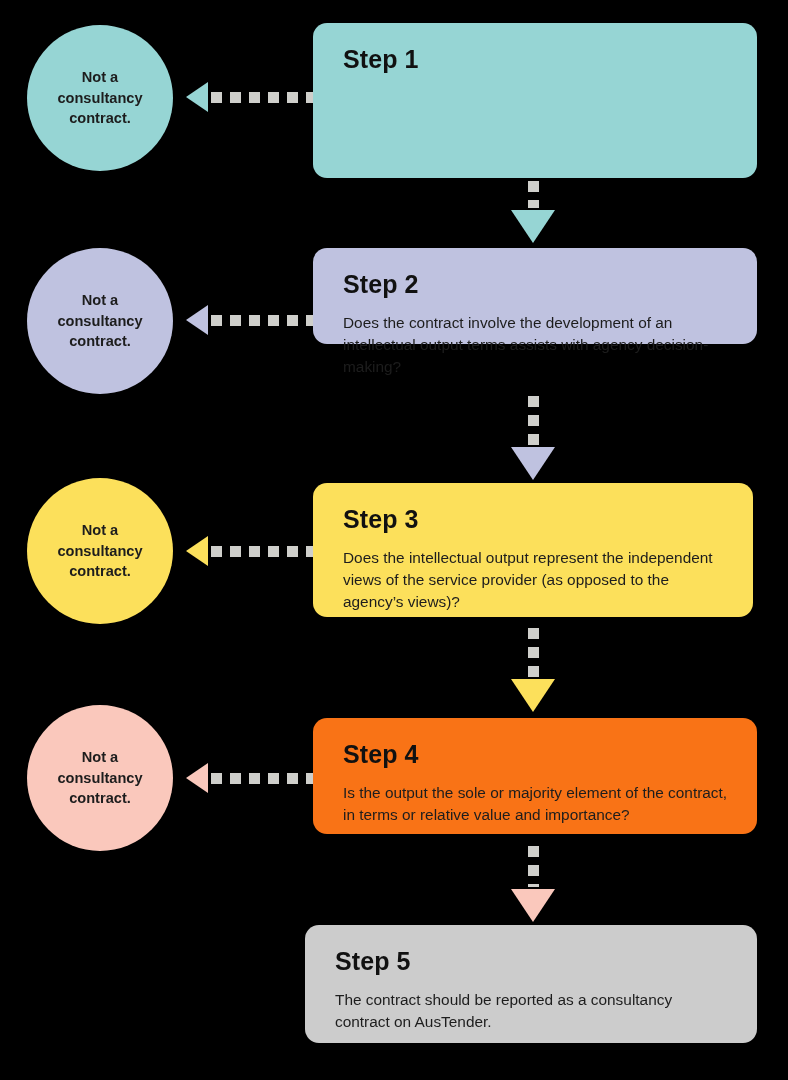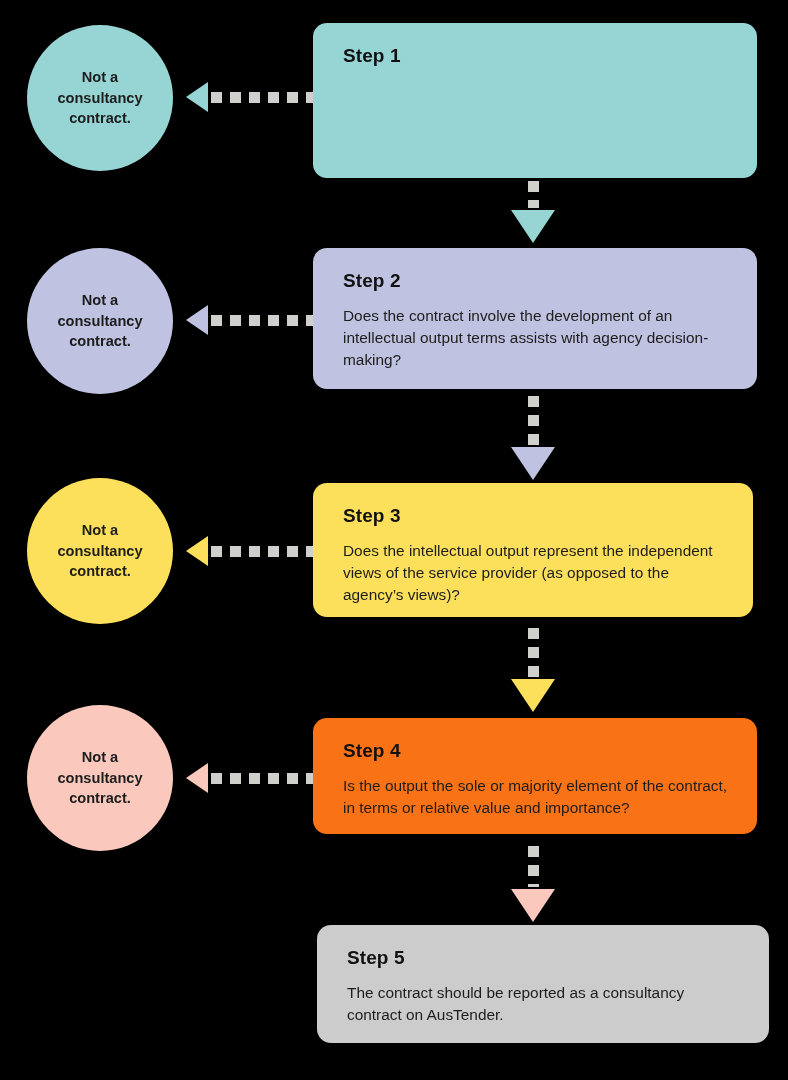--- a/index.html
+++ b/index.html
@@ -30,21 +30,21 @@
   .step-box::after {            
     content: "";
     position: absolute;
     left: 7px; top: 7px;
     width: 100%; height: 100%;
     background: #c9c9c5;
     border-radius: 14px;
     z-index: -1;
   }
   .step-title {
-    font-size: 19px;
+    font-size: 25px;
     font-weight: bold;
     letter-spacing: 0.1px;
     margin-bottom: 13px;
     color: #111111;
   }
   .step-body {
     font-size: 15.4px;
     line-height: 1.42;
     color: #1d1d1d;
   }
@@ -137,21 +137,21 @@
 
   <div class="circle" style="left:27px; top:248px; width:146px; height:146px; background:#bfc2e0;">
     <span class="circle-label">Not a consultancy contract.</span>
   </div>
 
   <div class="arrow-h" style="left:186px; top:305px; width:128px; height:30px;">
     <span class="head" style="border-right-color:#bfc2e0;"></span>
     <span class="dashes"></span>
   </div>
 
-  <div class="step-box" style="left:313px; top:248px; width:444px; height:141px; background:#bfc2e0;">
+  <div class="step-box" style="left:313px; top:248px; width:444px; height:96px; background:#bfc2e0;">
     <div class="step-title">Step 2</div>
     <div class="step-body">Does the contract involve the development of an intellectual output terms assists with agency decision-making?</div>
   </div>
 
   <div class="arrow-v" style="left:511px; top:396px; width:44px; height:84px;">
     <span class="dashes"></span>
     <span class="head" style="border-top-color:#bfc2e0;"></span>
   </div>
 
   <div class="circle" style="left:27px; top:478px; width:146px; height:146px; background:#fce05b;">
@@ -185,18 +185,18 @@
   <div class="step-box" style="left:313px; top:718px; width:444px; height:116px; background:#f97316;">
     <div class="step-title">Step 4</div>
     <div class="step-body">Is the output the sole or majority element of the contract, in terms or relative value and importance?</div>
   </div>
 
   <div class="arrow-v" style="left:511px; top:846px; width:44px; height:76px;">
     <span class="dashes"></span>
     <span class="head" style="border-top-color:#fac8bc;"></span>
   </div>
 
-  <div class="step-box" style="left:305px; top:925px; width:452px; height:118px; background:#cccccc;margin-left:12px;">
+  <div class="step-box" style="left:305px; top:925px; width:452px; height:118px; background:#cccccc;">
     <div class="step-title">Step 5</div>
     <div class="step-body">The contract should be reported as a consultancy contract on AusTender.</div>
   </div>
 
 </div>
 
 </body></html>

